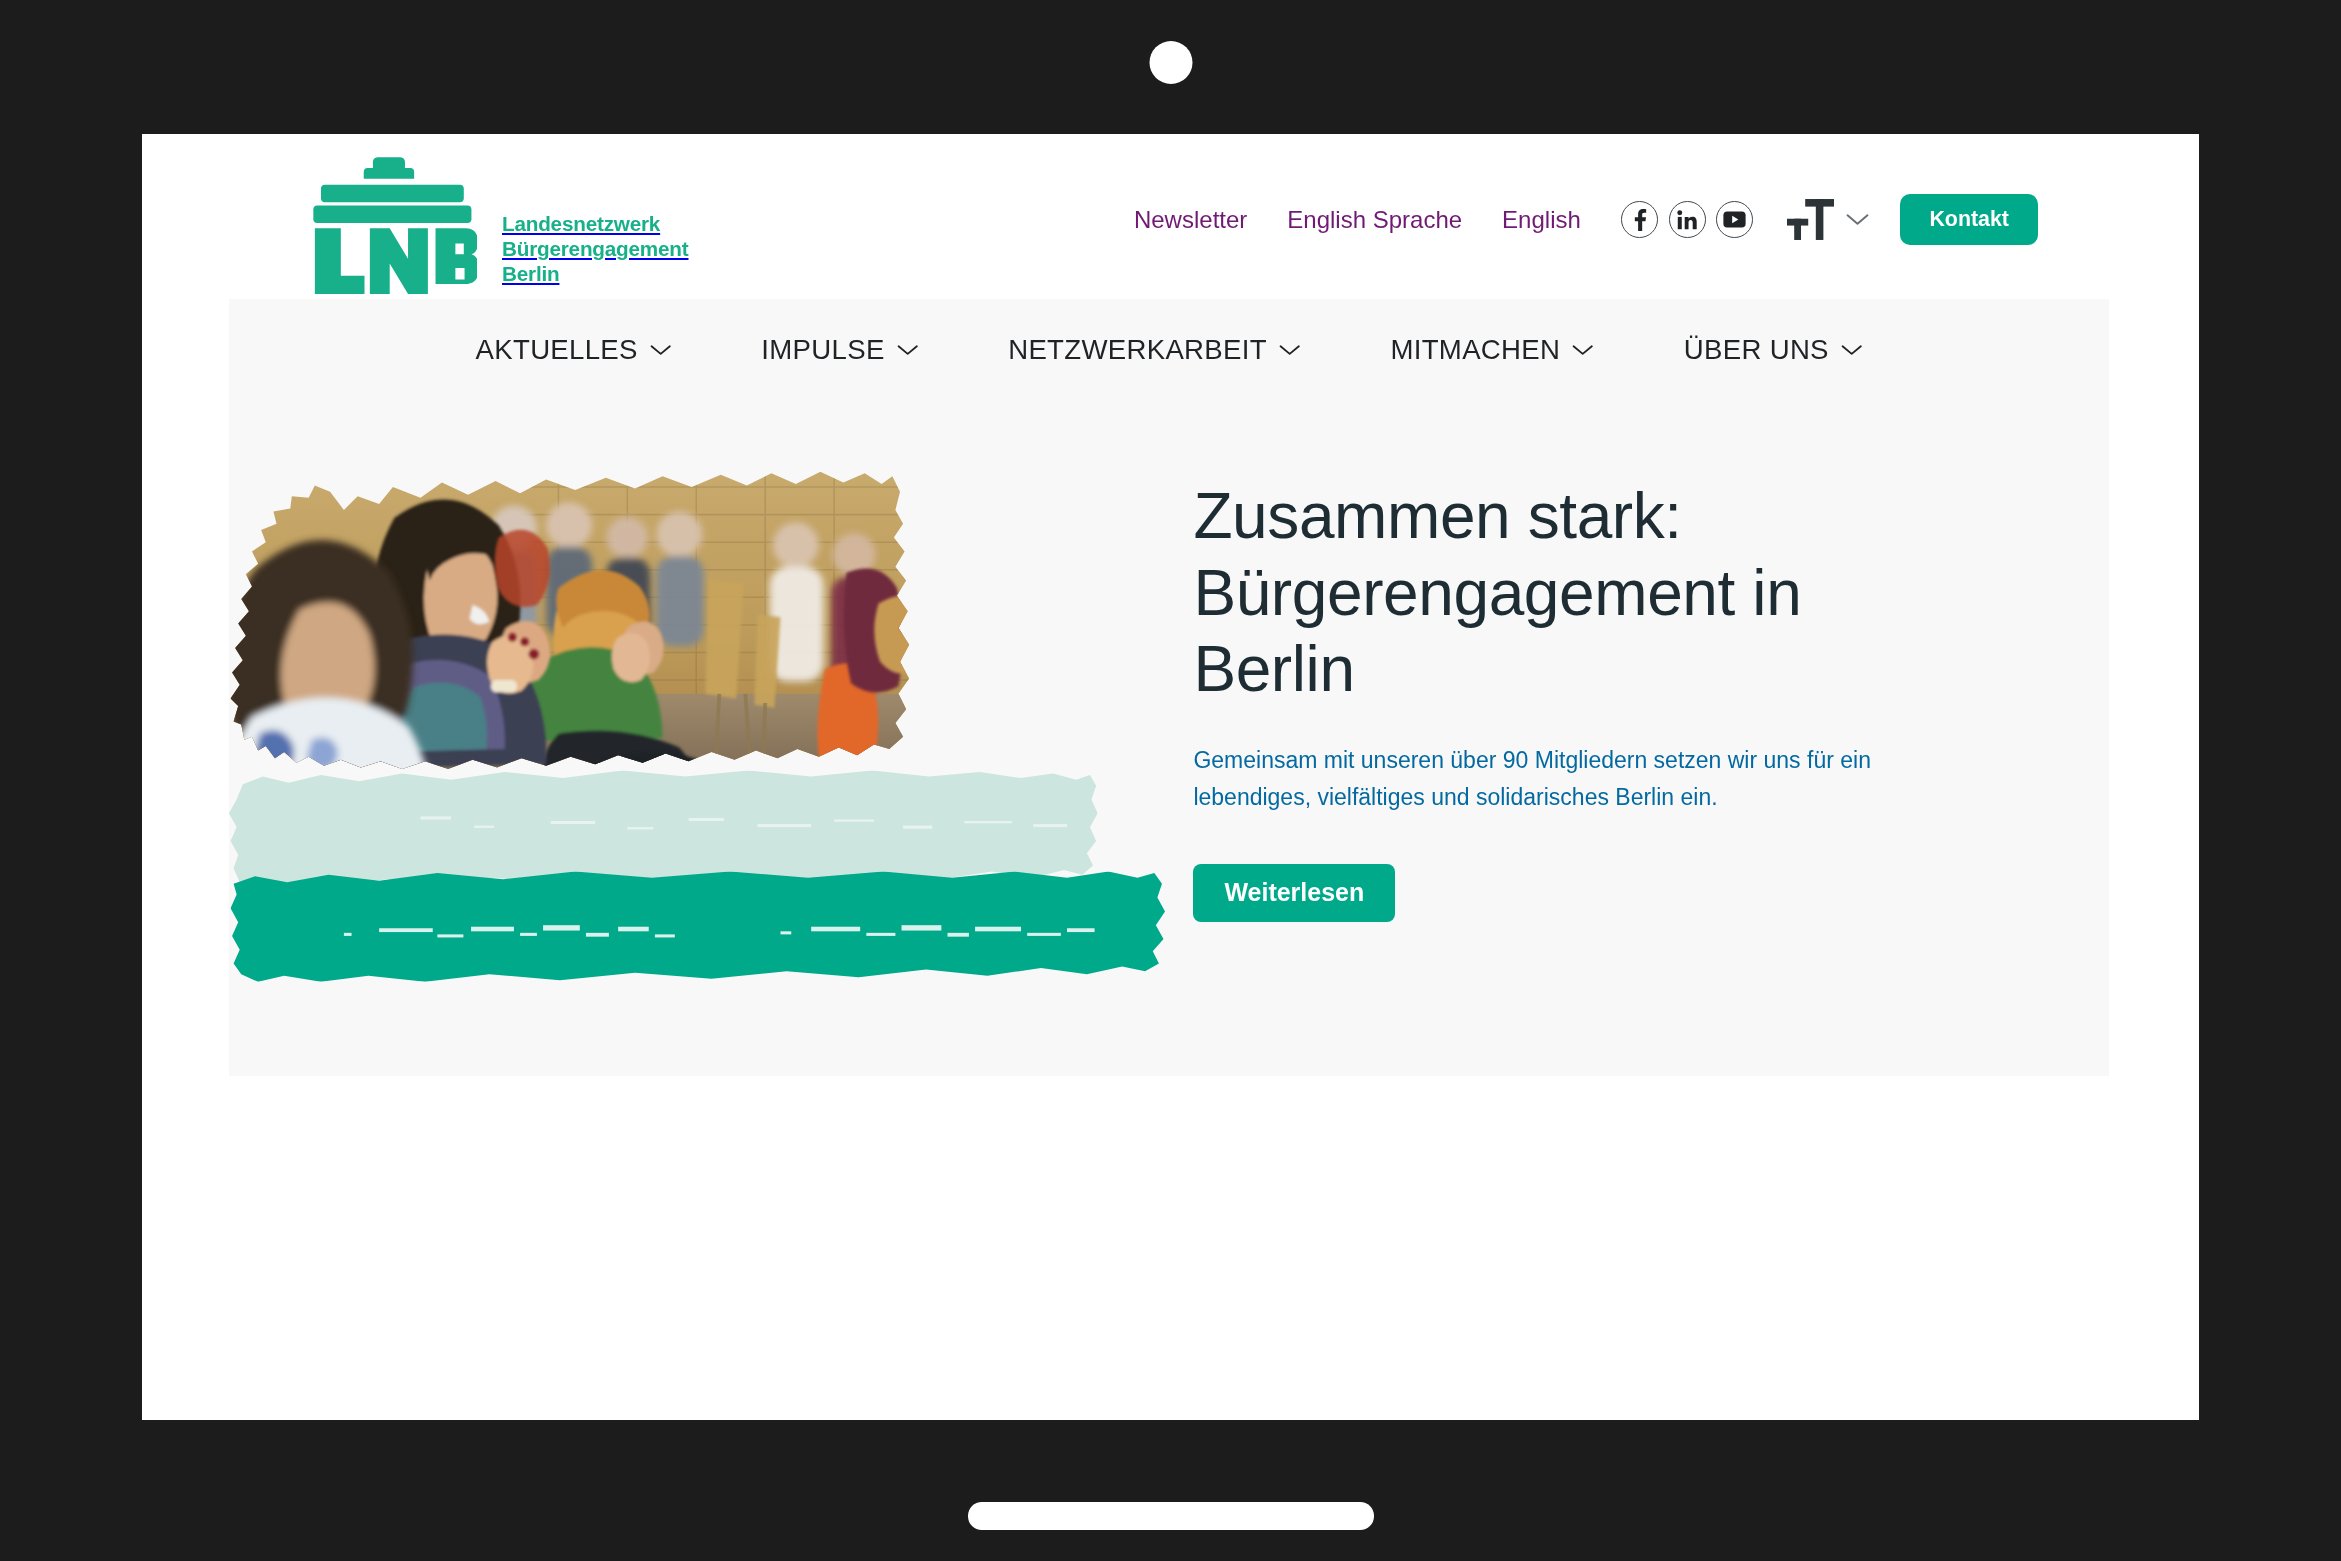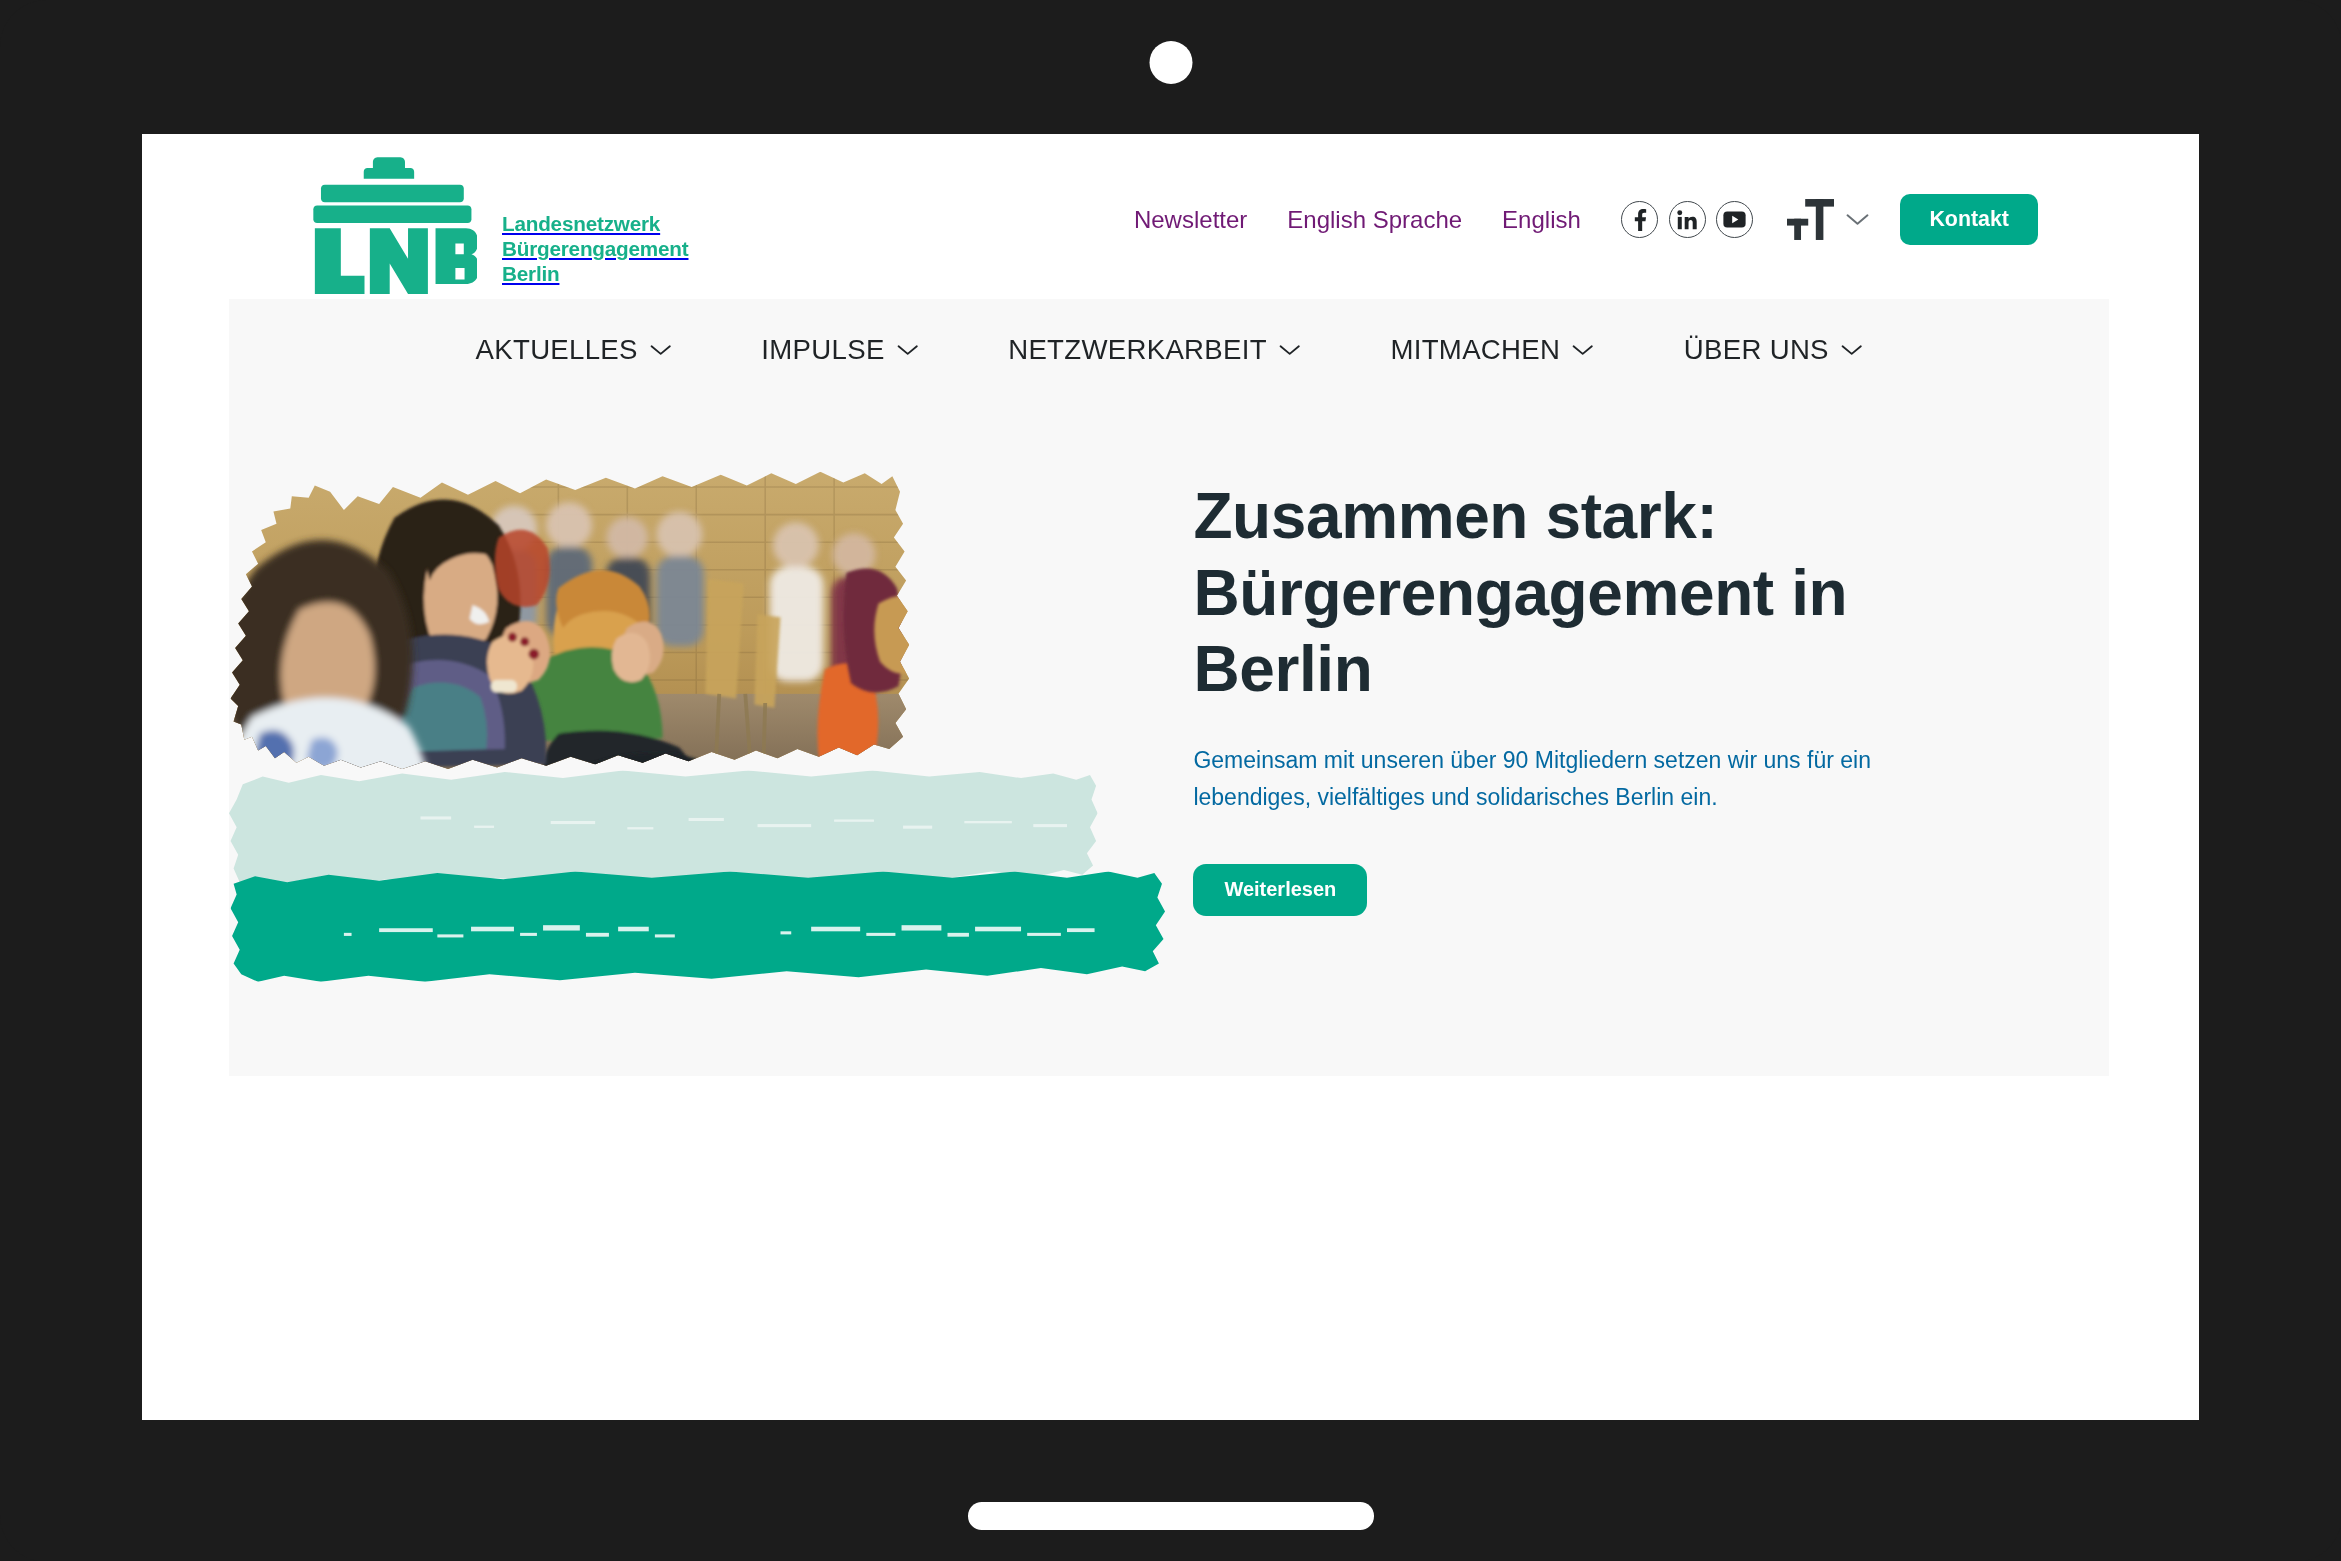--- a/index.html
+++ b/index.html
@@ -178,40 +178,40 @@
   .hero-copy {
     flex: 1;
     padding-left: 18.4px;
     padding-right: 69px;
     padding-top: 13.8px;
   }
   .hero-title {
     color: #1e2c33;
     font-size: 64px;
     line-height: 1.2;
-    font-weight: bold;
+    font-weight: normal;
     letter-spacing: -0.4px;
     max-width: 735px;
   }
   .hero-text {
     margin-top: 34px;
     color: #0369a1;
     font-size: 23px;
     line-height: 1.62;
     max-width: 712px;
   }
   .weiterlesen-btn {
     margin-top: 47px;
     background: #00A98A;
     color: #ffffff;
     border: none;
-    border-radius: 13px;
+    border-radius: 8px;
     font-family: "Liberation Sans", sans-serif;
     font-weight: bold;
-    font-size: 20px;
+    font-size: 25px;
     padding: 14.5px 31px;
     cursor: pointer;
   }
 </style>
 </head>
 <body>
 
 <div id="device-frame">
 
   <div id="camera-dot"></div>

